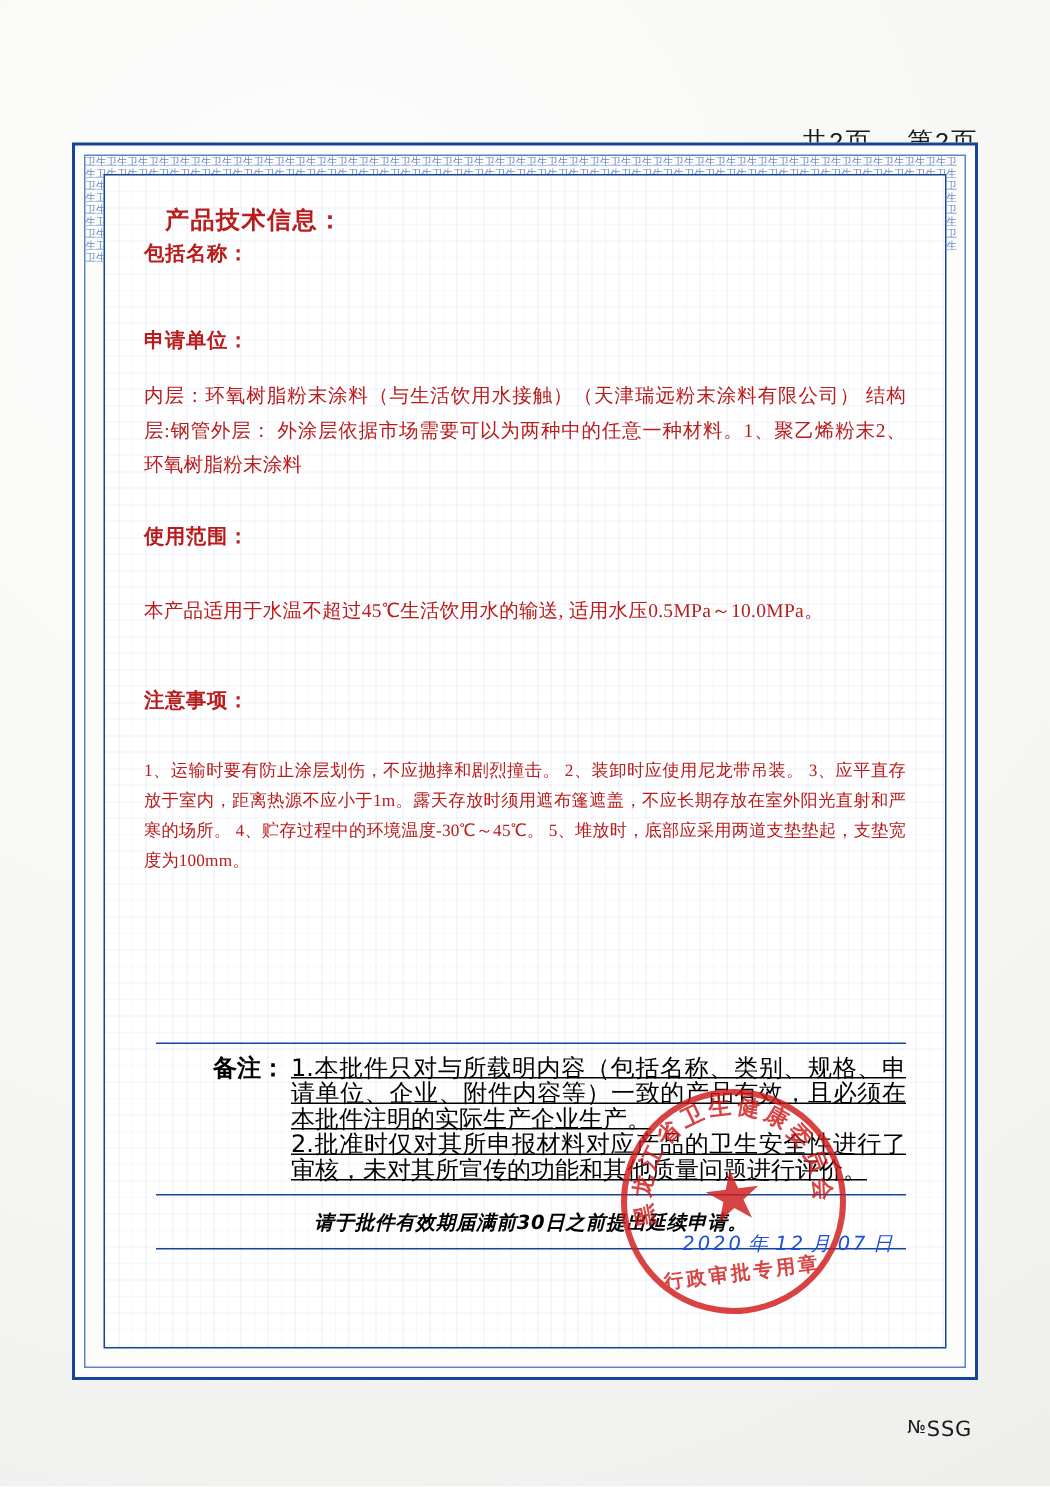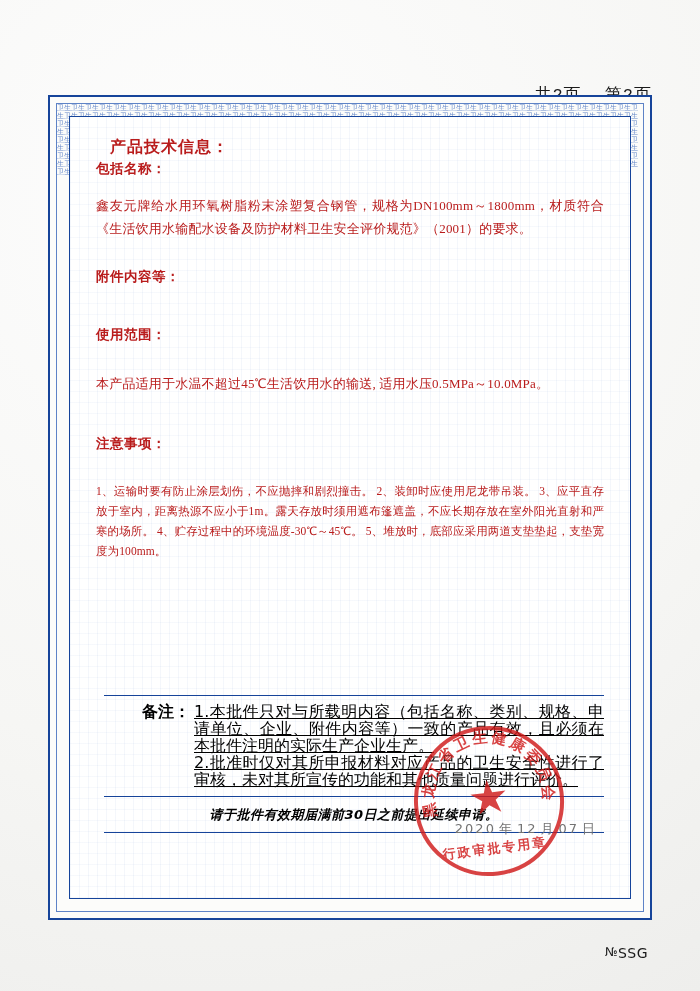--- a/index.html
+++ b/index.html
@@ -148,21 +148,22 @@
   }
 
   
   .date-line{
     position:absolute;
     left:34px;right:30px;
     bottom:60px;
     text-align:right;
     font-size:13px;
     letter-spacing:2px;
-    color:#737373;
+    color:#1d4ed8;
+    font-style:italic;
   }
   .date-line .d{margin:0 3px;}
 
   .seal{
     position:absolute;
     right:66px;bottom:22px;
     width:150px;height:150px;
     border-radius:50%;
     border:4px solid #d01b1b;
     opacity:.82;
@@ -214,25 +215,25 @@
   <div class="frame-outer">
     <div class="frame-pattern">卫生卫生卫生卫生卫生卫生卫生卫生卫生卫生卫生卫生卫生卫生卫生卫生卫生卫生卫生卫生卫生卫生卫生卫生卫生卫生卫生卫生卫生卫生卫生卫生卫生卫生卫生卫生卫生卫生卫生卫生卫生卫生卫生卫生卫生卫生卫生卫生卫生卫生卫生卫生卫生卫生卫生卫生卫生卫生卫生卫生卫生卫生卫生卫生卫生卫生卫生卫生卫生卫生卫生卫生卫生卫生卫生卫生卫生卫生卫生卫生卫生卫生卫生卫生卫生卫生卫生卫生卫生卫生卫生卫生卫生卫生卫生卫生卫生卫生卫生卫生卫生卫生卫生卫生卫生卫生卫生卫生卫生卫生卫生卫生卫生卫生卫生卫生卫生卫生卫生卫生卫生卫生卫生卫生卫生卫生卫生卫生卫生卫生卫生卫生卫生卫生卫生卫生卫生卫生卫生卫生卫生卫生卫生卫生卫生卫生卫生卫生卫生卫生卫生卫生卫生卫生卫生卫生卫生卫生卫生卫生卫生卫生卫生卫生卫生卫生卫生卫生卫生卫生卫生卫生卫生卫生卫生卫生卫生卫生卫生卫生卫生卫生卫生卫生卫生卫生卫生卫生卫生卫生卫生卫生卫生卫生卫生卫生卫生卫生卫生卫生卫生卫生卫生卫生卫生卫生卫生卫生卫生卫生卫生卫生卫生卫生卫生卫生卫生卫生卫生卫生卫生卫生卫生卫生卫生卫生卫生卫生卫生卫生卫生卫生卫生卫生卫生卫生卫生卫生卫生卫生卫生卫生卫生卫生卫生卫生卫生卫生卫生卫生卫生卫生卫生卫生卫生卫生卫生卫生卫生卫生卫生卫生卫生卫生卫生卫生卫生卫生卫生卫生卫生卫生卫生卫生卫生卫生卫生卫生卫生卫生卫生卫生卫生卫生卫生卫生卫生卫生卫生卫生卫生卫生卫生卫生卫生卫生卫生卫生卫生卫生卫生卫生卫生卫生卫生卫生卫生卫生卫生卫生卫生卫生卫生卫生卫生卫生卫生卫生卫生卫生卫生卫生卫生卫生卫生卫生卫生卫生卫生卫生卫生卫生卫生卫生卫生卫生卫生卫生卫生卫生</div>
 
     <div class="frame-inner">
       <div class="content">
 
         <div class="title-main">产品技术信息：</div>
 
         <div class="sec-title">包括名称：</div>
         <div class="gap-s"></div>
-        <div class="body-text big">鑫友元牌给水用环氧树脂粉末涂塑复合钢管，规格为DN100mm～1800mm，材质符合《生活饮用水输配水设备及防护材料卫生安全评价规范》（2001）的要求。</div>
-
-        <div class="gap-m"></div>
-        <div class="sec-title">附件内容等：</div>
+
+        <div class="gap-m"></div>
+        <div class="sec-title">申请单位：</div>
         <div class="gap-s"></div>
+        <div class="body-text big">内层：环氧树脂粉末涂料（与生活饮用水接触）（天津瑞远粉末涂料有限公司）  结构层:钢管外层： 外涂层依据市场需要可以为两种中的任意一种材料。1、聚乙烯粉末2、环氧树脂粉末涂料</div>
 
         <div class="gap-m"></div>
         <div class="sec-title">使用范围：</div>
         <div class="gap-m"></div>
         <div class="body-text big">本产品适用于水温不超过45℃生活饮用水的输送, 适用水压0.5MPa～10.0MPa。</div>
 
         <div class="gap-l"></div>
         <div class="sec-title">注意事项：</div>
         <div class="gap-m"></div>
         <div class="note-text">1、运输时要有防止涂层划伤，不应抛摔和剧烈撞击。 2、装卸时应使用尼龙带吊装。 3、应平直存放于室内，距离热源不应小于1m。露天存放时须用遮布篷遮盖，不应长期存放在室外阳光直射和严寒的场所。 4、贮存过程中的环境温度-30℃～45℃。 5、堆放时，底部应采用两道支垫垫起，支垫宽度为100mm。</div>

